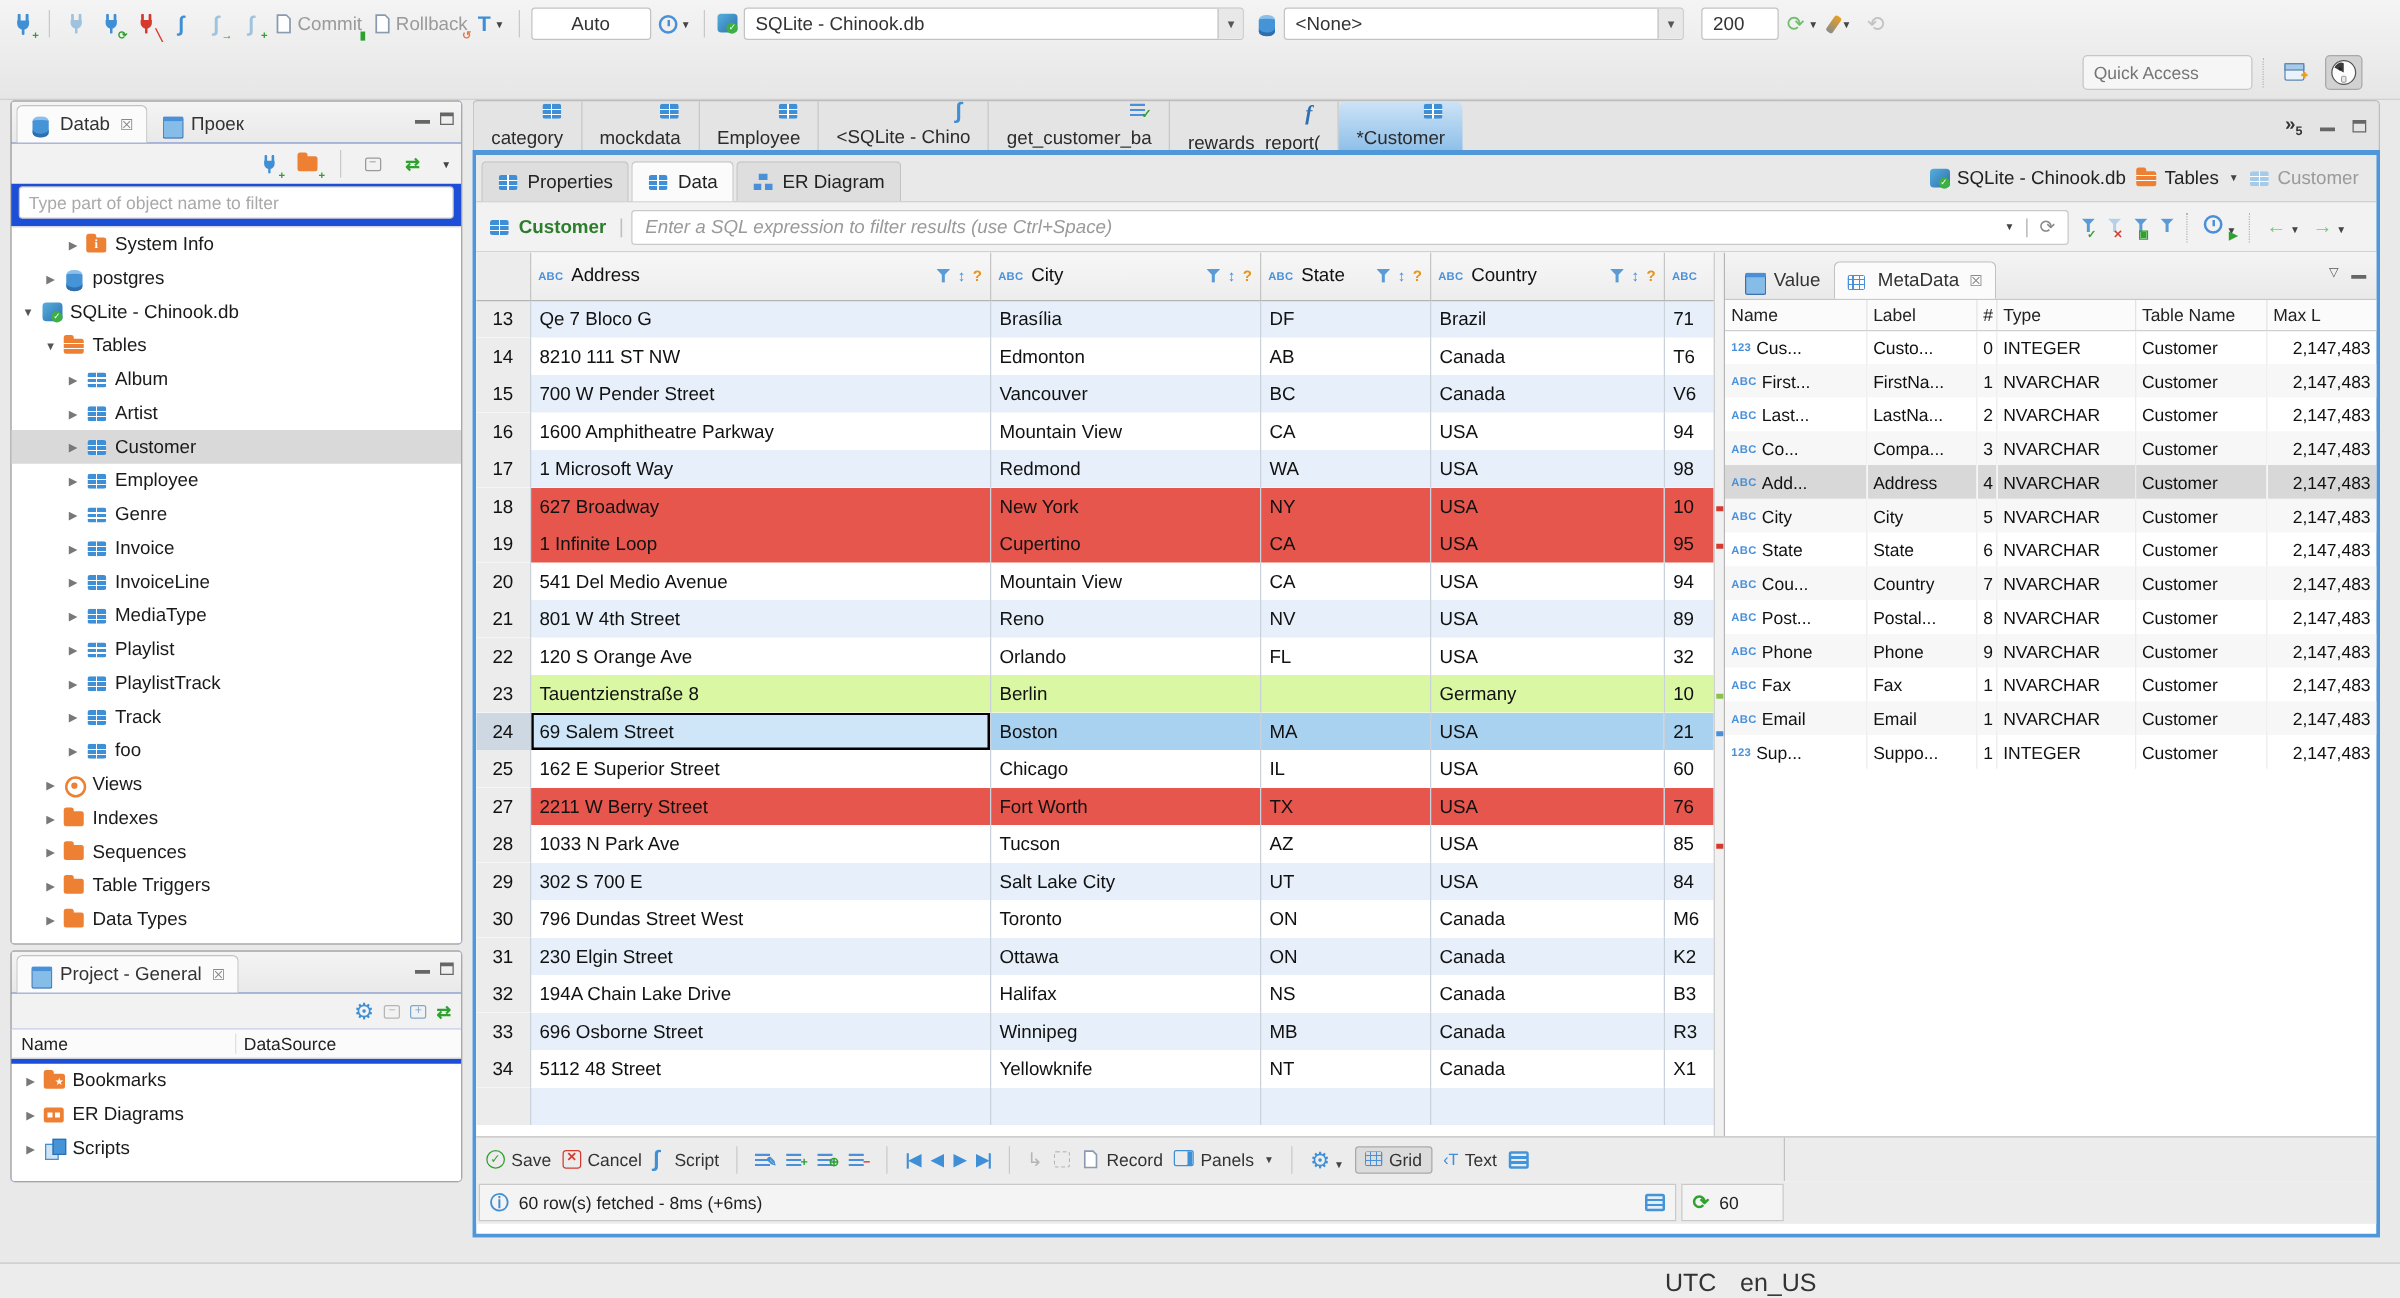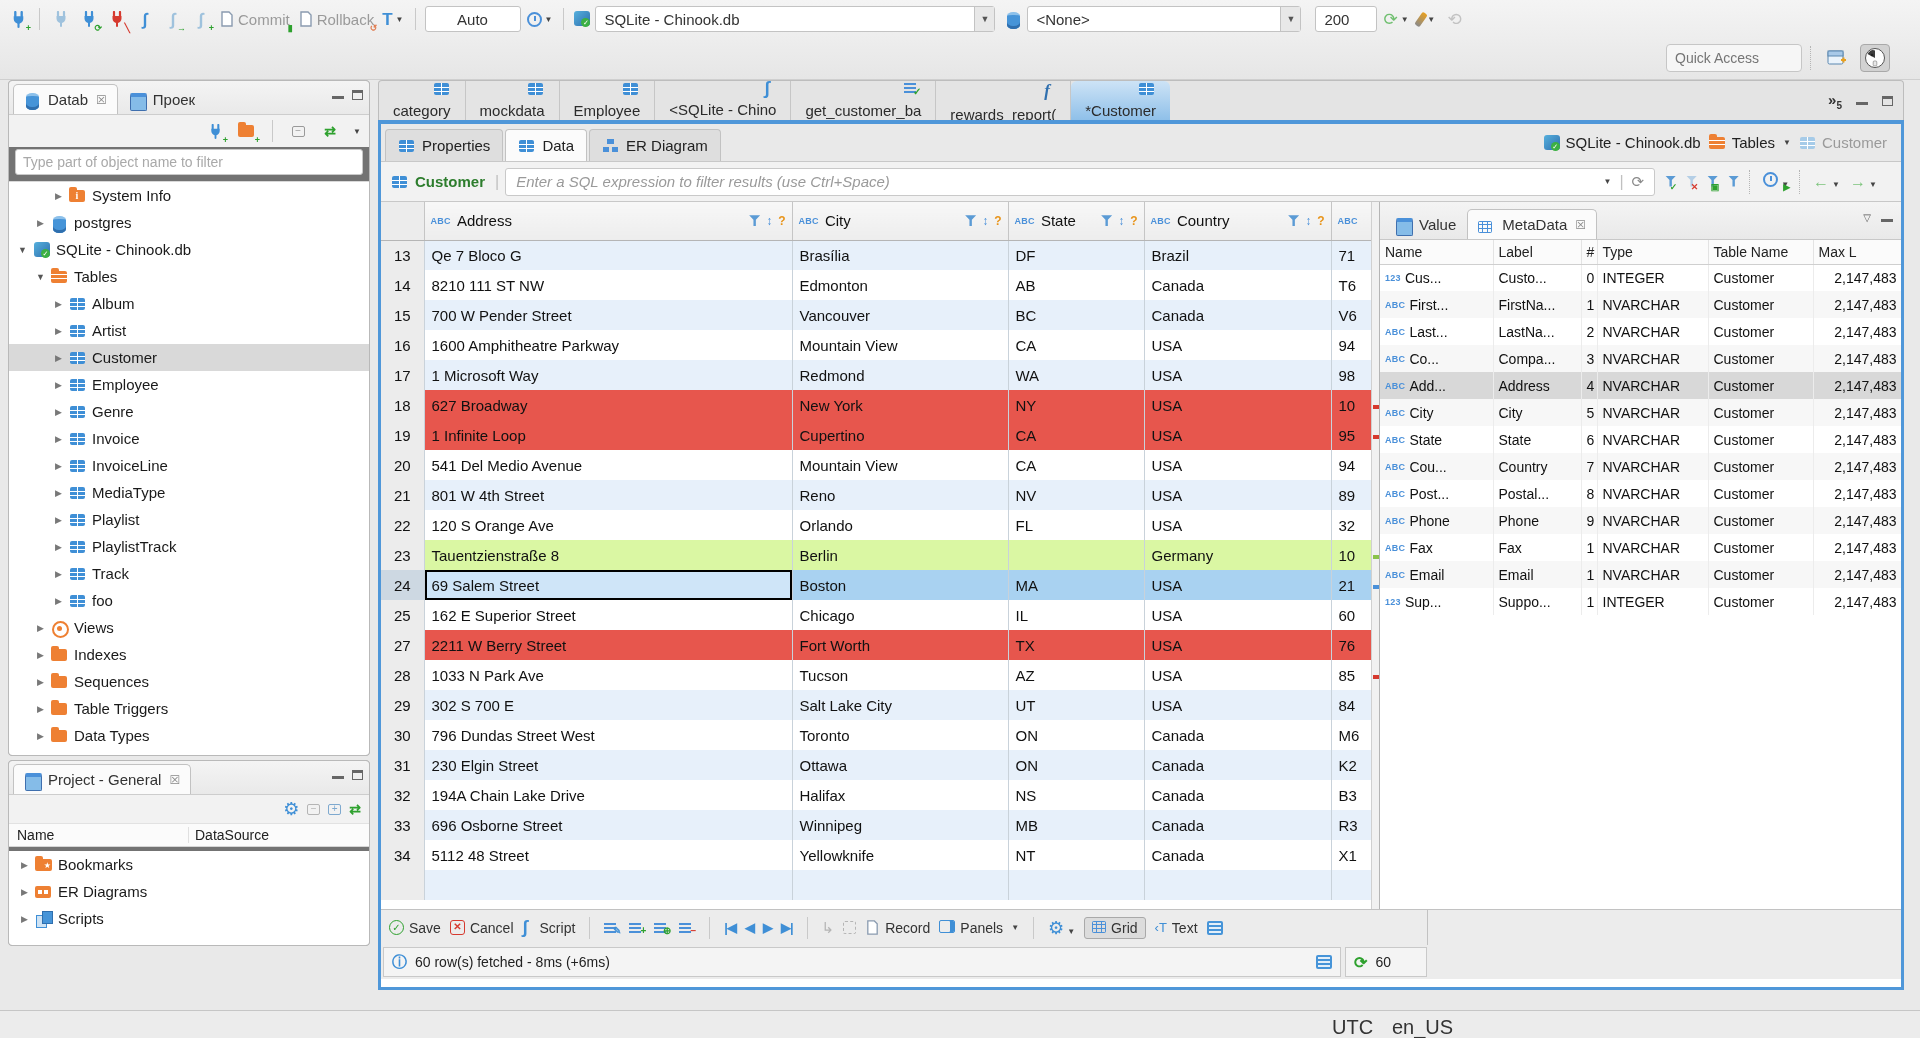--- a/index.html
+++ b/index.html
@@ -24,21 +24,21 @@
   .badge { position:absolute; right:-1px; bottom:-1px; font-size:9px; font-weight:bold; line-height:1; }
   .g-green{color:#2ea12e;} .g-red{color:#d63a2f;} .g-blue{color:#3f8fd6;}
   #tb2 { position:absolute; right:30px; top:42px; height:32px; display:flex; align-items:center; gap:8px; }
   #quick-access { width:136px; height:28px; border:1px solid #c6c6c6; border-radius:4px; background:#f6f6f6;
     font-size:14px; color:#4d7c0f; padding:0 8px; }
   .dotsep { width:4px; height:24px; border-left:1px dotted #b5b5b5; }
   .persp { width:30px; height:28px; display:flex; align-items:center; justify-content:center; border-radius:4px; }
   .persp.pressed { background:#d2d2d2; border:1px solid #a9a9a9; }
 
   
-  .viewpanel { position:absolute; background:#737373; border:1px solid #b9b9b9; border-radius:4px; overflow:hidden; }
+  .viewpanel { position:absolute; background:#1d4ed8; border:1px solid #b9b9b9; border-radius:4px; overflow:hidden; }
   #navigator { left:8px; top:80px; width:362px; height:676px; }
   #project { left:8px; top:760px; width:362px; height:186px; }
   .vtabs { height:34px; background:linear-gradient(#f4f4f4,#e9e9e9); border-bottom:1px solid #cdcdcd;
     display:flex; align-items:flex-end; padding-left:4px; position:relative; }
   .vtab { height:30px; display:flex; align-items:center; gap:6px; padding:0 10px; font-size:15px; color:#333;
     border:1px solid transparent; border-bottom:none; border-radius:5px 5px 0 0; }
   .vtab.active { background:#fbfbfb; border-color:#c2c2c2; }
   .closex { color:#8a8a8a; font-size:12px; margin-left:2px; }
   .minmax { position:absolute; right:6px; top:9px; display:flex; gap:8px; }
   .mm-min { width:12px; height:9px; border-bottom:3px solid #666; }
@@ -282,21 +282,21 @@
           <span class="ic-clock"></span>
           <span class="dd">▼</span>
         </span>
       <span class="tbsep"></span>
       <span class="tico ic-sqlite"></span>
       <span class="combo" style="width:400px">
         <span>SQLite - Chinook.db</span>
         <span class="cbtn">▼</span>
       </span>
       <span class="tico ic-db" style="margin-left:6px"></span>
-      <span class="combo" style="width:274px">
+      <span class="combo" style="width:320px">
         <span>&lt;None&gt;</span>
         <span class="cbtn">▼</span>
       </span>
       <span class="combo" style="width:62px;margin-left:10px">
           <span>200</span>
         </span>
       <span class="tbi">
           <span class="glyph" style="color:#6fbf6f">⟳</span>
           <span class="dd">▼</span>
         </span>

